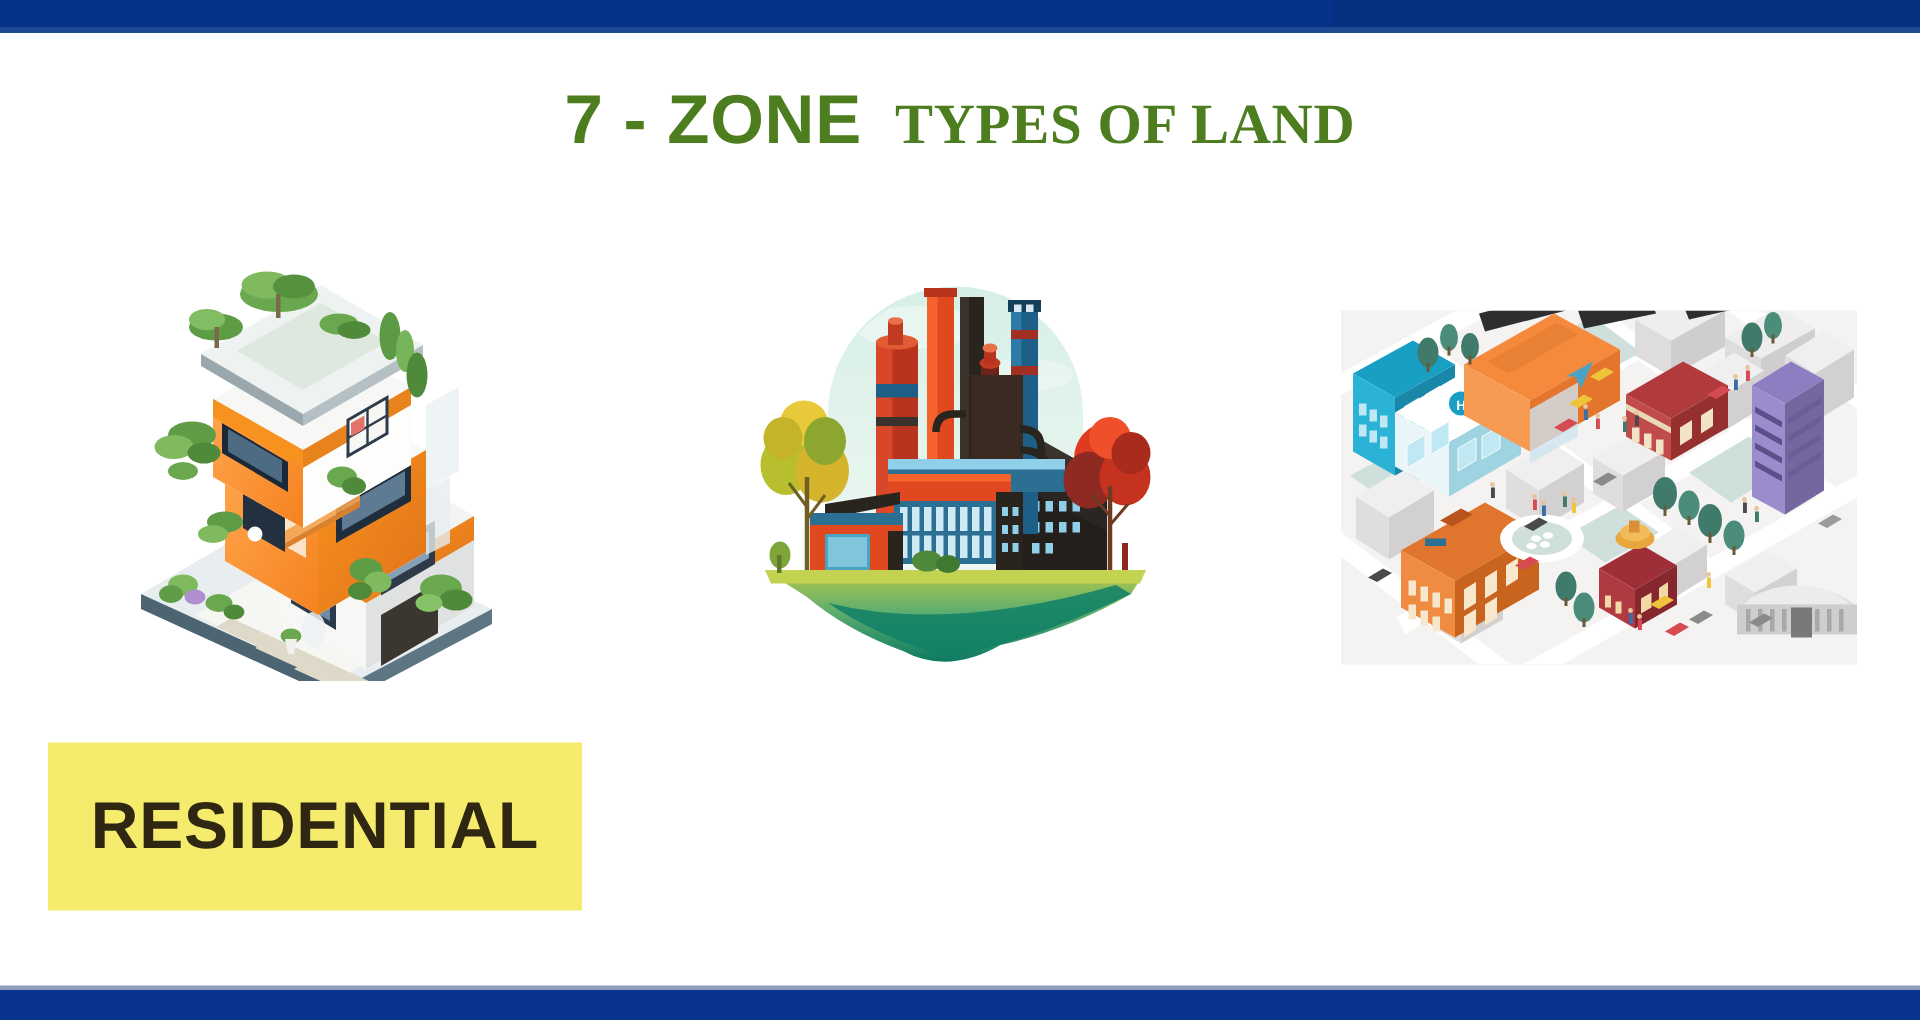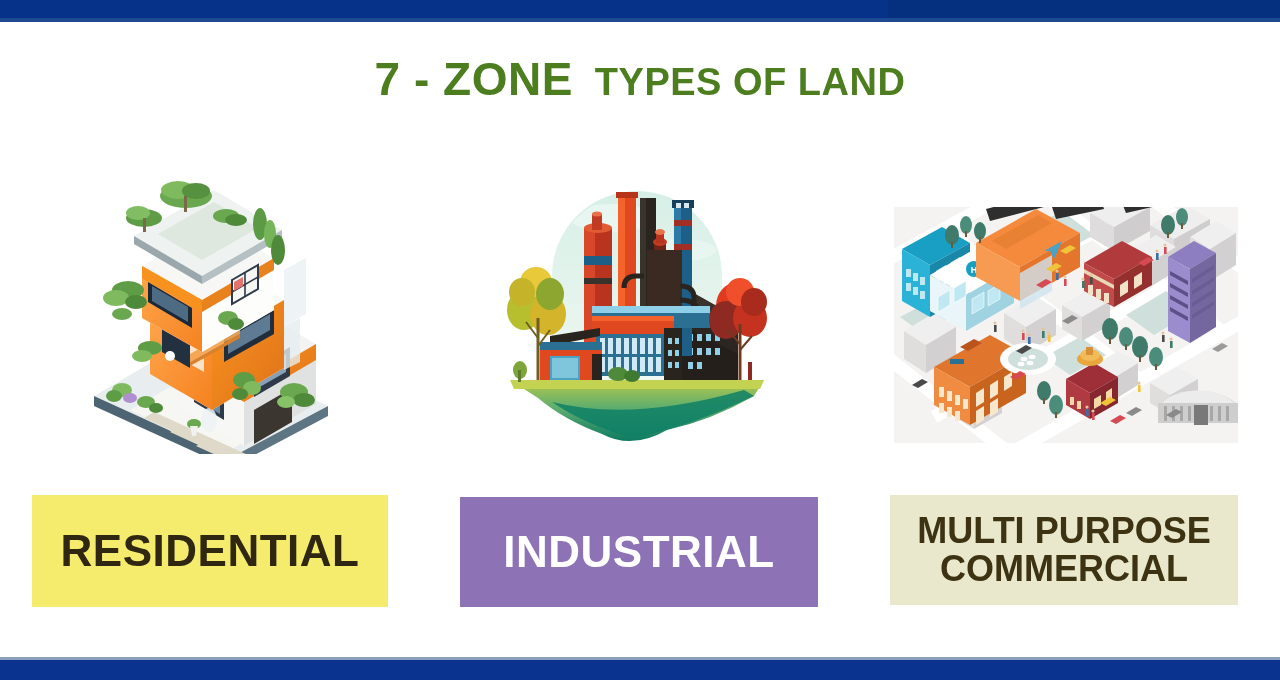--- a/index.html
+++ b/index.html
@@ -43,20 +43,21 @@
   .title-main {
     font-size:46px; font-weight:bold; color:#4c7d1e;
     letter-spacing:0.5px;
     vertical-align:baseline;
   }
   .title-sub {
     font-size:38px; font-weight:bold; color:#4c7d1e;
     letter-spacing:0.5px;
     margin-left:22px;
     vertical-align:baseline;
+    font-family:Liberation Serif, serif;
   }
 
   
   .img-residential {
     position:absolute; left:78px; top:158px; width:266px; height:296px;
   }
   .img-industrial {
     position:absolute; left:492px; top:158px; width:290px; height:296px;
   }
   .img-commercial {
@@ -781,23 +782,17 @@
             <circle cx="101" cy="116" r="1.6" fill="#e8c49a"></circle>
           </g>
       </g>
     </svg>
   </div>
 
   <div class="label-box label-residential">
     <span class="label-text">RESIDENTIAL</span>
   </div>
 
-  <div class="label-box label-industrial">
-    <span class="label-text">INDUSTRIAL</span>
-  </div>
-
-  <div class="label-box label-commercial">
-    <span class="label-text"><span class="l1">MULTI PURPOSE</span><span class="l2">COMMERCIAL</span></span>
-  </div>
+
 
   <div class="bar-bottom-hair"></div>
   <div class="bar-bottom"></div>
 </div>
 
 </body></html>

